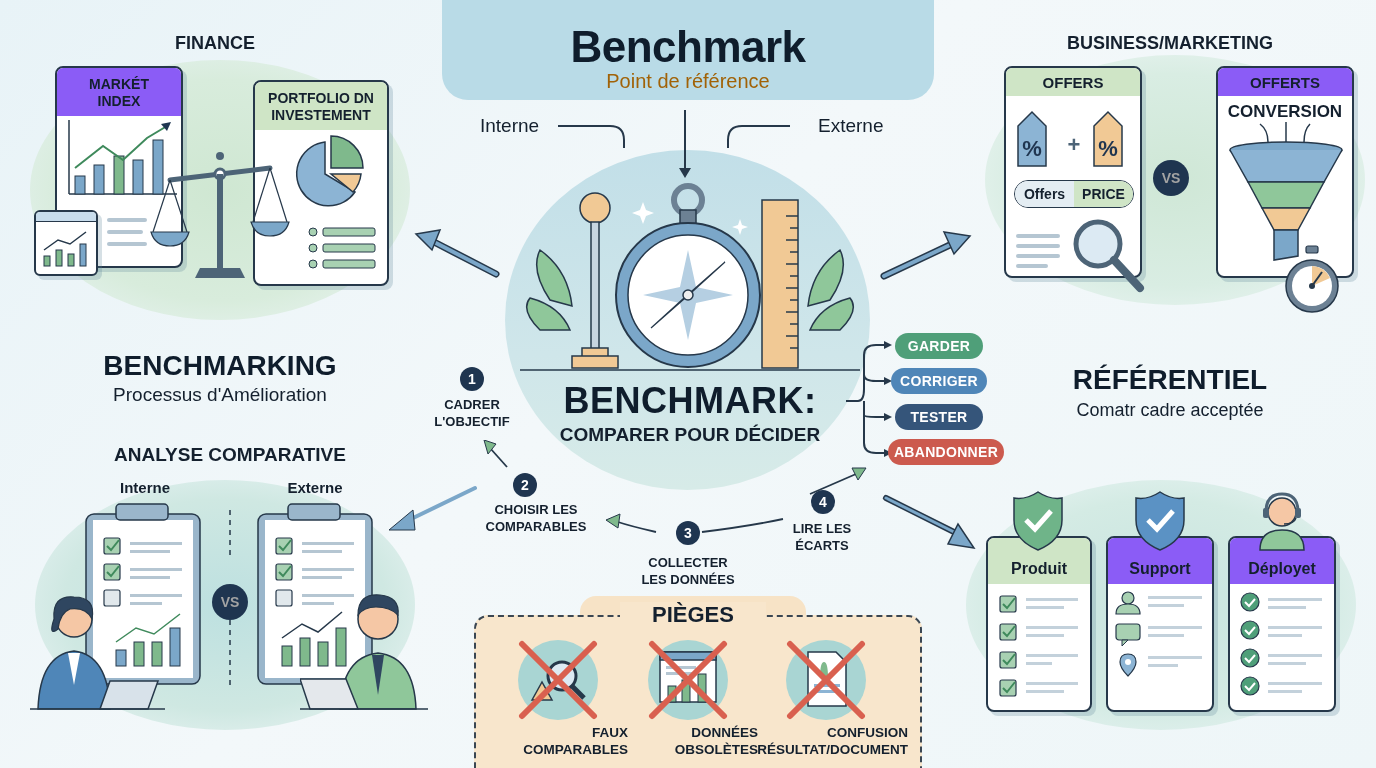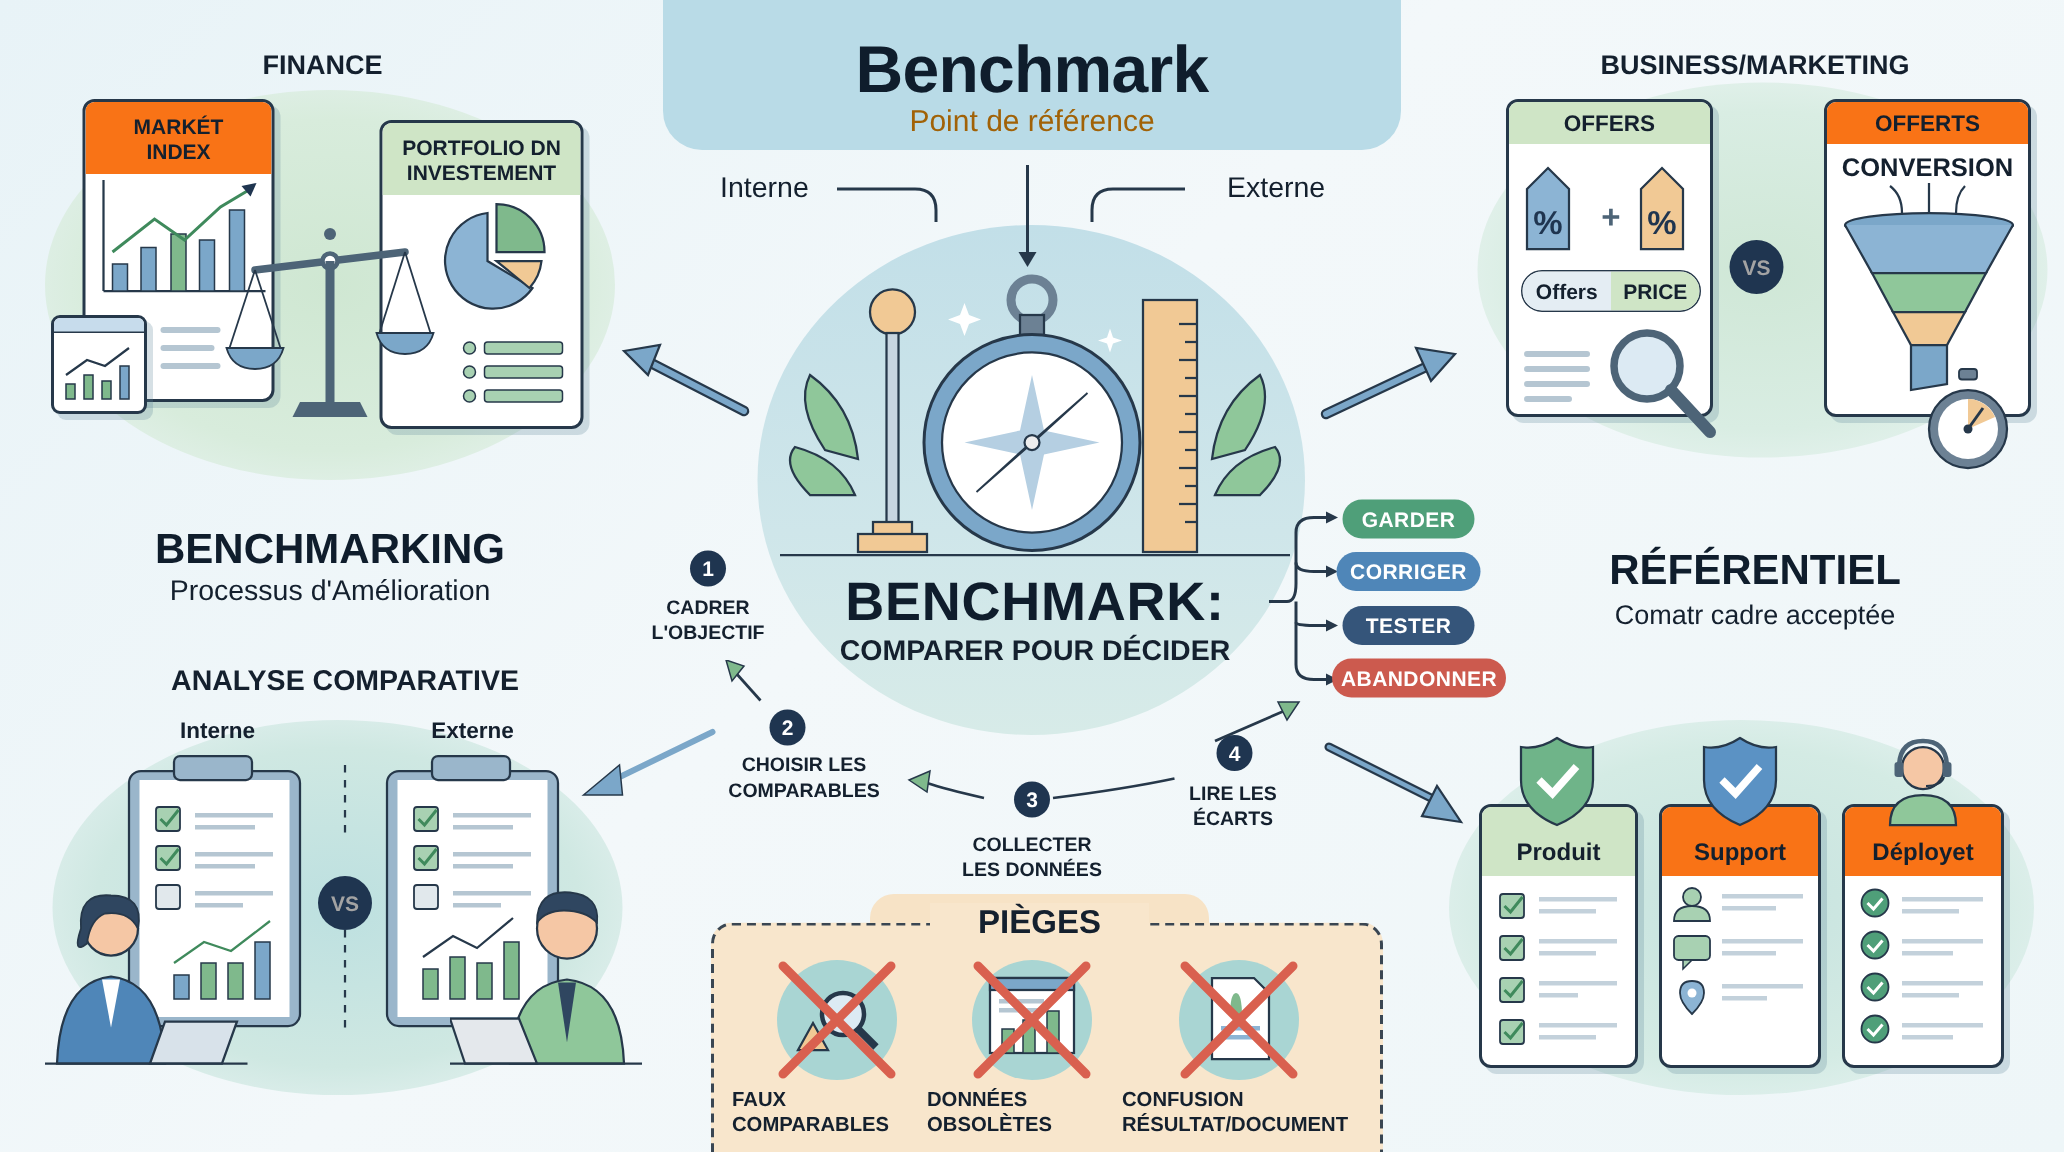--- a/index.html
+++ b/index.html
@@ -24,21 +24,21 @@
   .header-sub { left: 442px; top: 70px; width: 492px; font-size: 20px; color: #a16207; text-align: center; }
 
   .label-md { font-size: 19px; color: #14202e; }
 
   
   .card {
     position: absolute; background: #fff; border: 2px solid #26384a; border-radius: 8px;
     box-shadow: 4px 4px 0 rgba(90,130,150,0.25); overflow: hidden;
   }
   .card-head { width: 100%; text-align: center; font-weight: 700; color: #14202e; }
-  .head-blue { background: #f97316; }
+  .head-blue { background: #8b5cf6; }
   .head-green { background: #cfe5c6; }
 
   .pill {
     position: absolute; height: 26px; border-radius: 13px; color: #fff; font-weight: 700;
     font-size: 14px; letter-spacing: 0.3px; display: flex; align-items: center; justify-content: center;
   }
   .num-badge {
     position: absolute; width: 24px; height: 24px; border-radius: 50%; background: #1f3550; color: #fff;
     font-size: 14px; font-weight: 700; display: flex; align-items: center; justify-content: center;
   }
@@ -49,21 +49,21 @@
     font-weight: 700; font-size: 14px; display: flex; align-items: center; justify-content: center;
   }
   .line { position: absolute; height: 4px; background: #b5c6d2; border-radius: 2px; }
 
   .pieges-box {
     left: 474px; top: 615px; width: 448px; height: 170px;
     background: #f8e6cc; border: 2px dashed #3a4652; border-radius: 14px;
   }
   .pieges-tab { left: 580px; top: 596px; width: 226px; height: 40px; background: #f7e3c6; border-radius: 16px 16px 0 0; }
   .trap-circle { position: absolute; width: 80px; height: 80px; border-radius: 50%; background: #a9d5d3; }
-  .trap-label { position: absolute; font-size: 13.5px; font-weight: 700; text-align: left; line-height: 17px; color: #14202e; }
+  .trap-label { position: absolute; font-size: 13.5px; font-weight: 700; text-align: right; line-height: 17px; color: #14202e; }
 </style>
 </head>
 <body>
 
 <div class="blob" style="left:30px;top:60px;width:380px;height:260px;background:radial-gradient(ellipse at center,#cfe7d2 0%,#d8ecdc 60%,rgba(220,238,230,0) 100%);"></div>
 <div class="blob" style="left:985px;top:55px;width:380px;height:250px;background:radial-gradient(ellipse at center,#cfe7d6 0%,#d9ede3 60%,rgba(220,238,230,0) 100%);"></div>
 <div class="blob" style="left:35px;top:480px;width:380px;height:250px;background:radial-gradient(ellipse at center,#bde0e0 0%,#cfe8e2 60%,rgba(220,238,230,0) 100%);"></div>
 <div class="blob" style="left:966px;top:480px;width:390px;height:250px;background:radial-gradient(ellipse at center,#c7e3df 0%,#d4ebe4 60%,rgba(220,238,230,0) 100%);"></div>
 <div class="blob" style="left:505px;top:150px;width:365px;height:340px;background:linear-gradient(180deg,#c2dfe8 0%,#cfe6ea 60%,#d7ebe8 100%);"></div>
 

